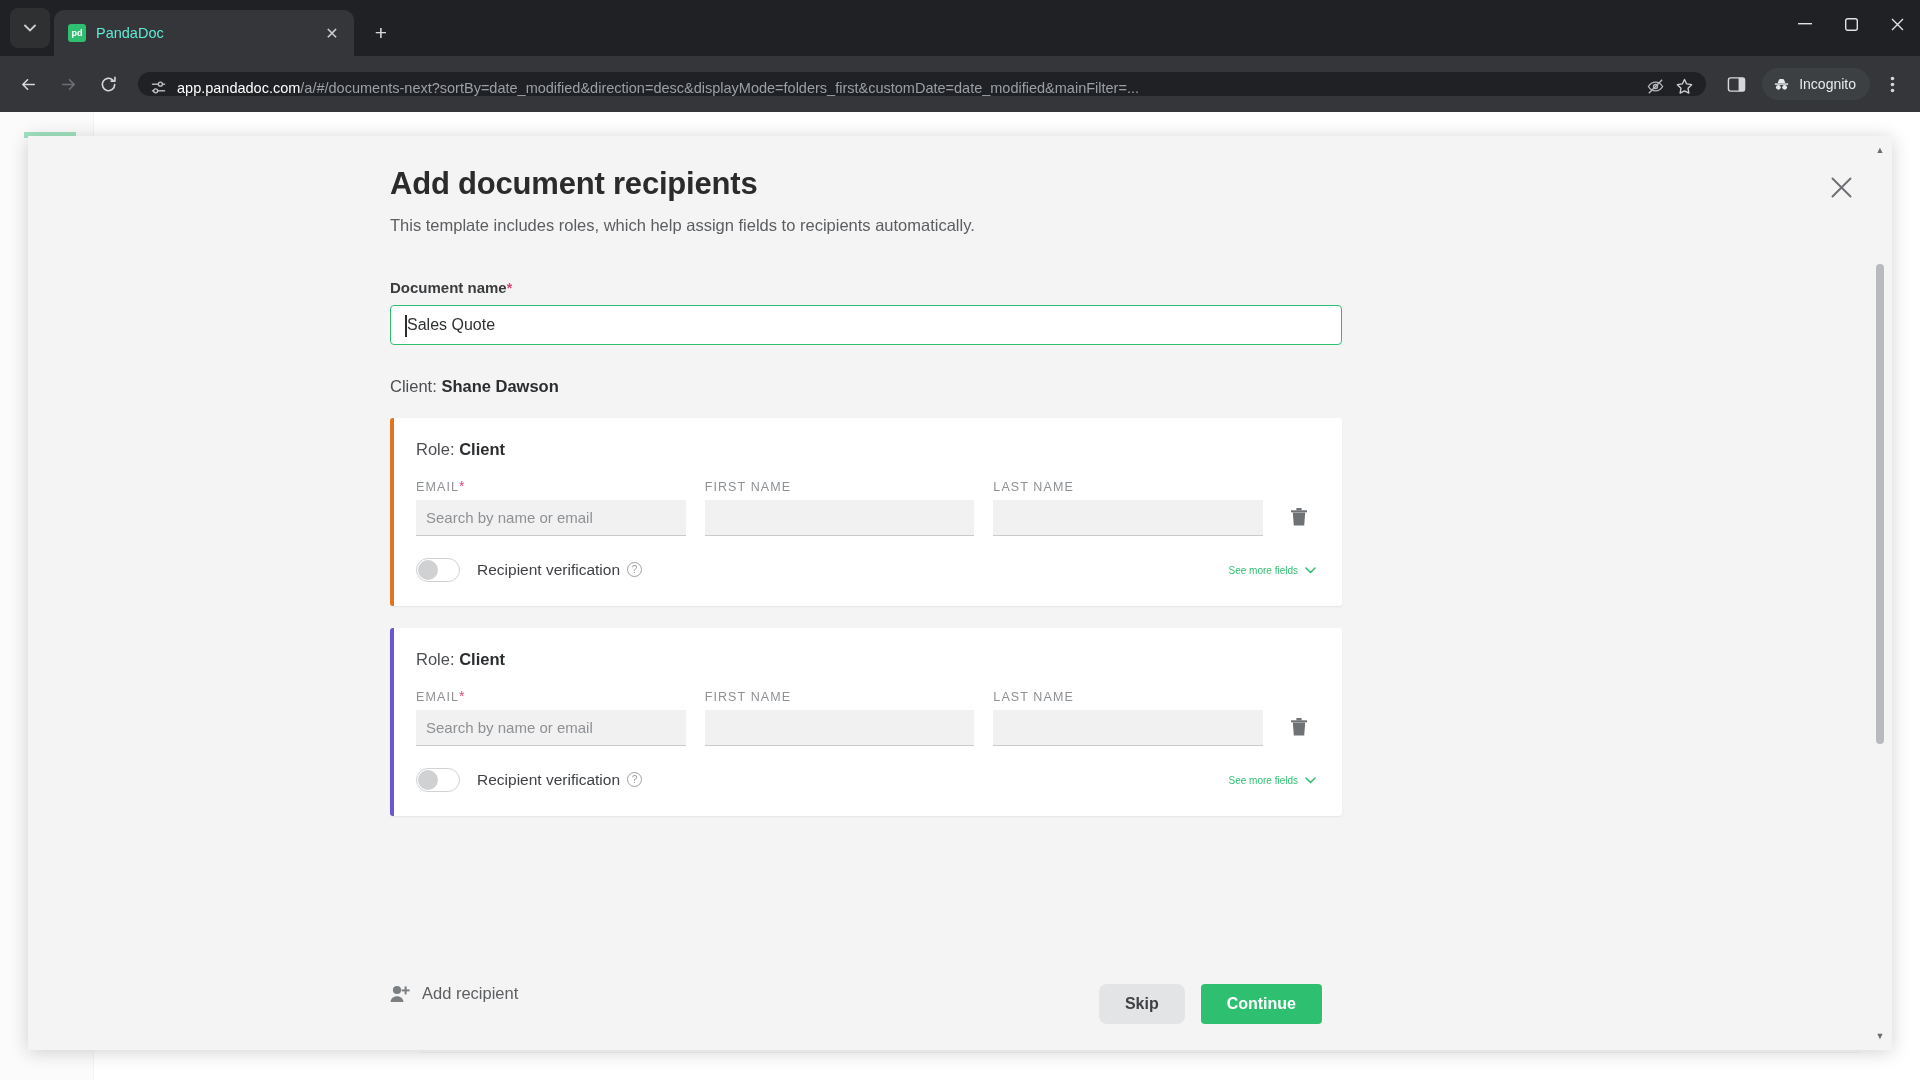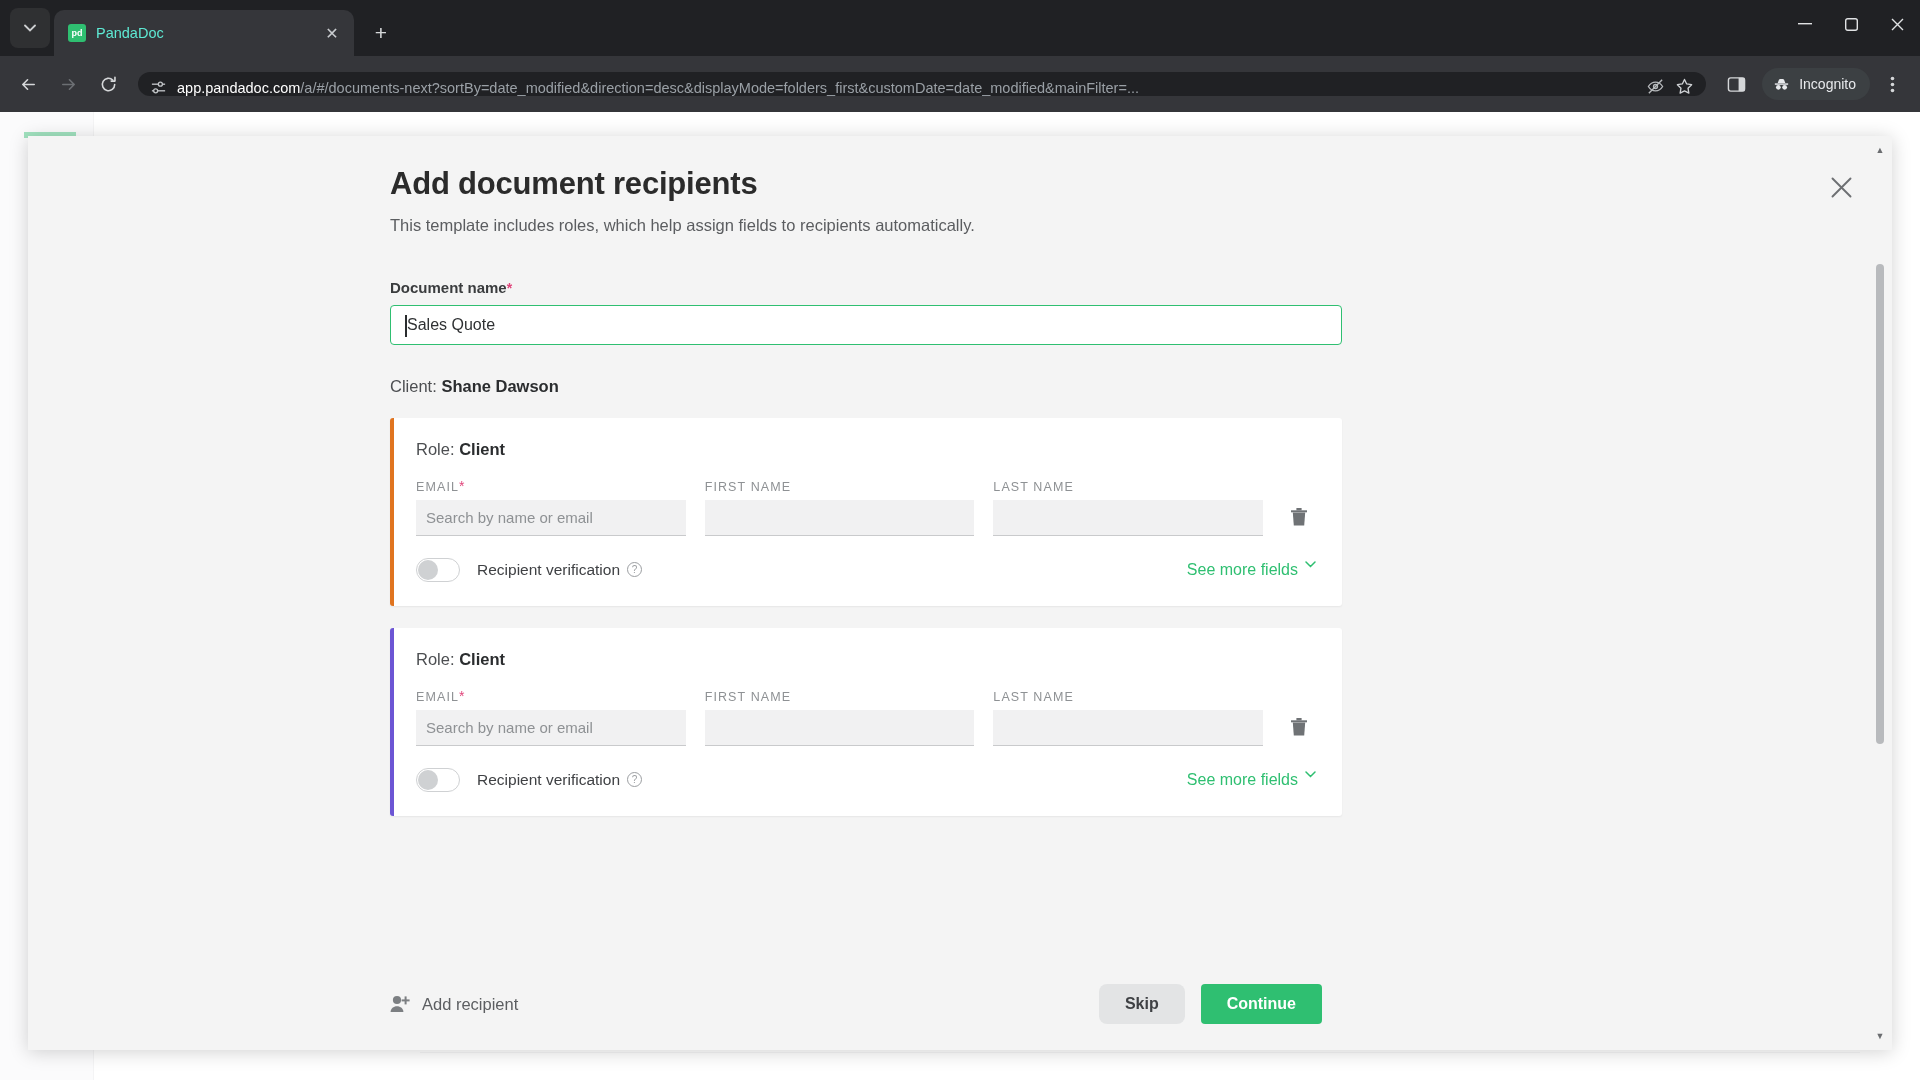--- a/index.html
+++ b/index.html
@@ -118,25 +118,25 @@
     display:flex; align-items:center; padding:0 10px;
     font-size:15px; color:#8e9194;
   }
   .trash { width:34px;height:34px;display:flex;align-items:center;justify-content:center;color:#6f7275;font-size:18px;margin-bottom:2px;}
 
   .card-bottom { display:flex; align-items:center; margin-top:22px; }
   .toggle { width:44px;height:24px;border-radius:12px;background:#fff;border:1px solid #cfd1d3;position:relative;flex:none;}
   .toggle::after{content:"";position:absolute;left:1px;top:1px;width:20px;height:20px;border-radius:50%;background:#cfd1d3;}
   .toggle-label { margin-left:17px; font-size:15.5px; color:#3f4144;}
   .help-icon{display:inline-flex;align-items:center;justify-content:center;width:15px;height:15px;border-radius:50%;border:1px solid #9b9ea1;color:#9b9ea1;font-size:10px;margin-left:7px;vertical-align:2px;}
-  .see-more { margin-left:auto; color:#2fbf71; font-size:16px; display:flex; gap:7px;}
+  .see-more { margin-left:auto; color:#2fbf71; font-size:10px; display:flex; align-items:center; gap:7px;}
 
   .modal-footer {
     width:1160px; margin:0 auto; padding:22px 10px 26px 10px;
-    display:flex; align-items:center;gap:26px;
+    display:flex; align-items:flex-start;gap:26px;
   }
   .add-recipient { display:flex; align-items:center; gap:11px; color:#5c5e61; font-size:16.5px;}
   .footer-actions { margin-left:auto; display:flex; align-items:center; gap:16px; padding-right:208px;}
   .btn-skip { height:40px; padding:0 26px; background:#e3e4e5; border-radius:8px; color:#3f4144; font-size:16px; font-weight:bold; display:flex;align-items:center;}
   .btn-continue { height:40px; padding:0 26px; background:#2fbf71; border-radius:4px; color:#fff; font-size:16px; font-weight:bold; display:flex;align-items:center;}
 
   
   .mscroll { position:absolute; right:6px; top:8px; bottom:8px; width:12px; }
   .mscroll .up,.mscroll .down{position:absolute;left:0;width:12px;height:12px;color:#6b6d70;font-size:9px;display:flex;align-items:center;justify-content:center;}
   .mscroll .up{top:0;} .mscroll .down{bottom:0;}

